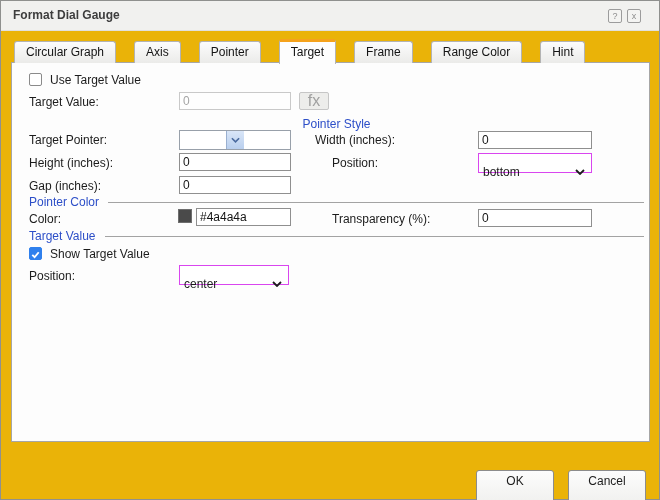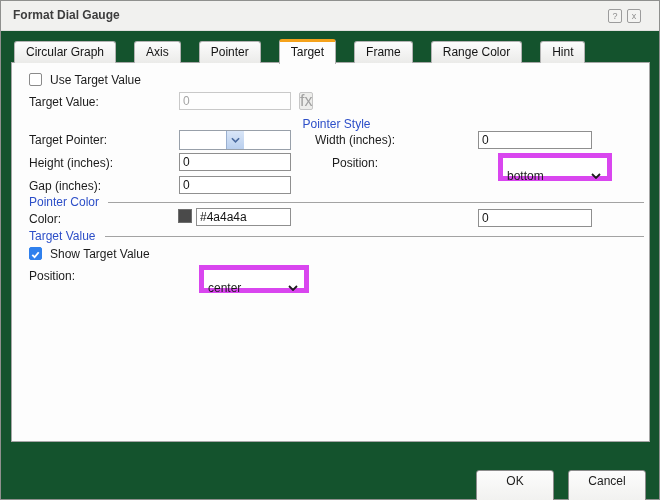--- a/index.html
+++ b/index.html
@@ -5,21 +5,21 @@
   * { margin: 0; padding: 0; box-sizing: border-box; }
   html, body { width: 660px; height: 500px; }
   body {
     font-family: "Liberation Sans", "DejaVu Sans", sans-serif;
     font-size: 12px;
     color: #1c1c1c;
     background: #e9eae8;
   }
   .dialog {
     position: absolute; left: 0; top: 0; width: 660px; height: 500px;
-    background: #14532d;
+    background: #eab308;
     border: 1px solid #8f908e;
   }
   
   .titlebar {
     position: absolute; left: 0; top: 0; width: 100%; height: 30px;
     background: #f1f1ef;
     border-bottom: 1px solid #e0e0de;
   }
   .titlebar .title {
     position: absolute; left: 12px; top: 7px;
@@ -72,23 +72,23 @@
   
   .tinput {
     height: 18px; border: 1px solid #8f8f8f; background: #fff;
     font-family: "Liberation Sans", sans-serif; font-size: 12px;
     color: #141414; padding: 0 3px; border-radius: 0;
   }
   .tinput:disabled, .tinput.disabled {
     border-color: #c9c9c9; color: #a5a5a5; background: #fefefe;
   }
   .fx-btn {
-    width: 14px; height: 18px; border: 1px solid #c6c6c6; border-radius: 2px;
+    width: 30px; height: 18px; border: 1px solid #c6c6c6; border-radius: 2px;
     background: #ededeb; color: #a0a0a0; font-size: 16px; line-height: 16px;
-    cursor: default;
+    text-align: center; cursor: default;
   }
   
   .section-hdr { display: flex; align-items: center; }
   .section-hdr .txt { color: #2d4fc8; white-space: nowrap; line-height: 13px; }
   .section-hdr .rule { flex: 1; border-top: 1px solid #a3a3a3; margin-left: 9px; }
   
   .combo {
     width: 112px; height: 20px; background: #fff;
     border: 1px solid #98a0aa; display: flex; align-items: center;
     cursor: default;
@@ -97,23 +97,23 @@
   .combo .dash { width: 14px; height: 3px; background: #4d4d4d; }
   .combo .ctext { white-space: nowrap; }
   .combo .arrow {
     width: 18px; height: 18px; margin-right: 0;
     background: linear-gradient(#d9e6f8, #b9cfee);
     border-left: 1px solid #9ab0d0;
     display: flex; align-items: center; justify-content: center;
   }
   
   .sel {
-    height: 19px; background: #fff; border: 5px solid #d946ef;
+    height: 19px; background: #fff; border: 1px solid #d946ef;
     display: flex; align-items: center; justify-content: space-between;
-    padding: 18px 6px 0 4px; cursor: default; margin-left: 20px;
+    padding: 18px 6px 0 4px; cursor: default;
   }
   .sel .stext { white-space: nowrap; }
   
   .swatch { width: 14px; height: 14px; border: 1px solid #6e6e6e; }
   
   .btn {
     position: absolute; width: 78px; height: 38px;
     background: linear-gradient(#fcfcfc, #efefed);
     border: 1px solid #8c8c8c; border-radius: 3px;
     font-family: "Liberation Sans", sans-serif; font-size: 12px; color: #1c1c1c;
@@ -189,20 +189,21 @@
 
     <div class="abs section-hdr" style="left:17px; top:133px; width:615px;">
       <span class="txt">Pointer Color</span>
       <span class="rule"></span>
     </div>
 
     <div class="abs lbl" style="left:17px; top:148px;">Color:</div>
     <div class="abs swatch" style="left: 166px; top: 146px; background: rgb(74, 74, 74);"></div>
     <input class="abs tinput" style="left: 184px; top: 145px; width: 95px;" value="#4a4a4a">
 
+    <div class="abs lbl" style="left:320px; top:148px;">Transparency (%):</div>
     <input class="abs tinput" style="left: 466px; top: 146px; width: 114px;" value="0">
 
     <div class="abs section-hdr" style="left:17px; top:167px; width:615px;">
       <span class="txt">Target Value</span>
       <span class="rule"></span>
     </div>
 
     <div class="abs checkbox checked" style="left:17px; top:184px;">
       <svg width="11" height="11" viewBox="0 0 12 12">
           <polyline points="2.5,6.5 5,9 9.5,3.5" fill="none" stroke="#fff" stroke-width="2"></polyline>

